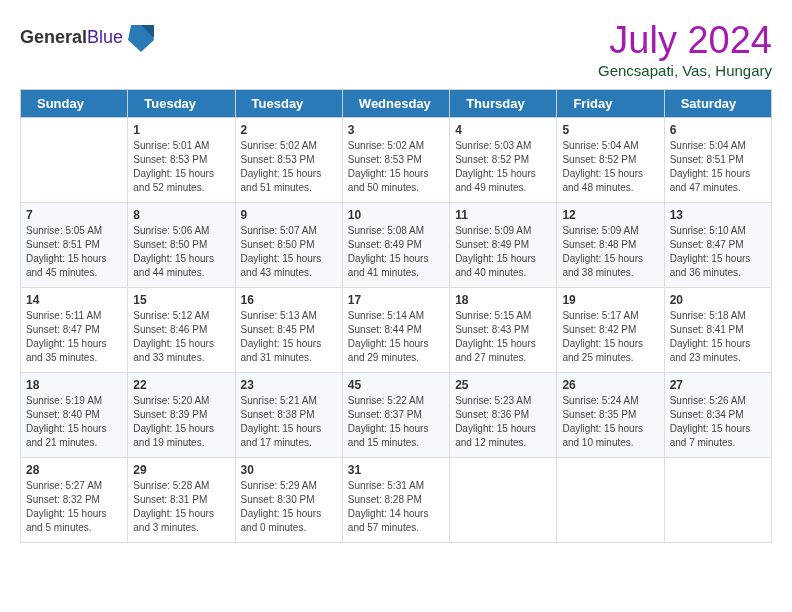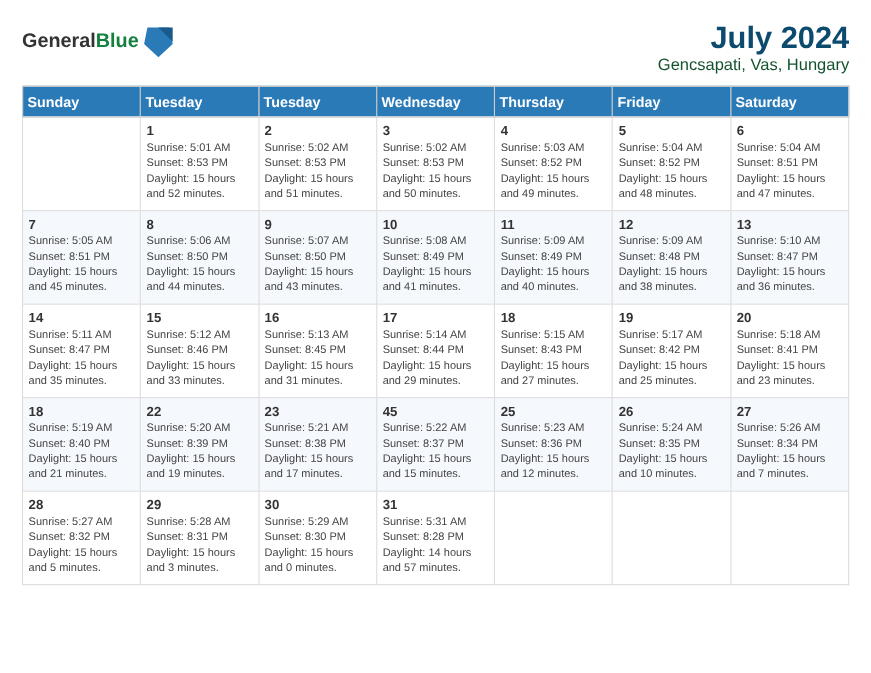--- a/index.html
+++ b/index.html
@@ -25,52 +25,52 @@
       flex-direction: row;
       line-height: 1.1;
     }
     .logo-general {
       font-size: 18px;
       font-weight: bold;
       color: #333;
     }
     .logo-blue {
       font-size: 18px;
-      font-weight: bold;
-      color: #15803d;
+      font-weight: normal;
+      color: #4c1d95;
     }
     .logo-icon {
       width: 30px;
       height: 35px;
       margin-left: 3px;
     }
     .title-section {
       text-align: right;
     }
     .month-title {
-      font-size: 28px;
-      font-weight: bold;
-      color: #0c4a6e;
+      font-size: 38px;
+      font-weight: normal;
+      color: #a21caf;
       line-height: 1.1;
     }
     .location {
       font-size: 15px;
       color: #14532d;
     }
     table {
       width: 100%;
       border-collapse: collapse;
       table-layout: fixed;
     }
     th {
       background-color: #2b7ab8;
       color: #fff;
       font-size: 13px;
       font-weight: bold;
-      padding: 6px 4px;
+      padding: 6px 16px;
       text-align: left;
       border: 1px solid #ccc;
     }
     td {
       vertical-align: top;
       border: 1px solid #ddd;
       padding: 5px 5px;
       font-size: 10.5px;
       color: #333;
       background: #fff;

